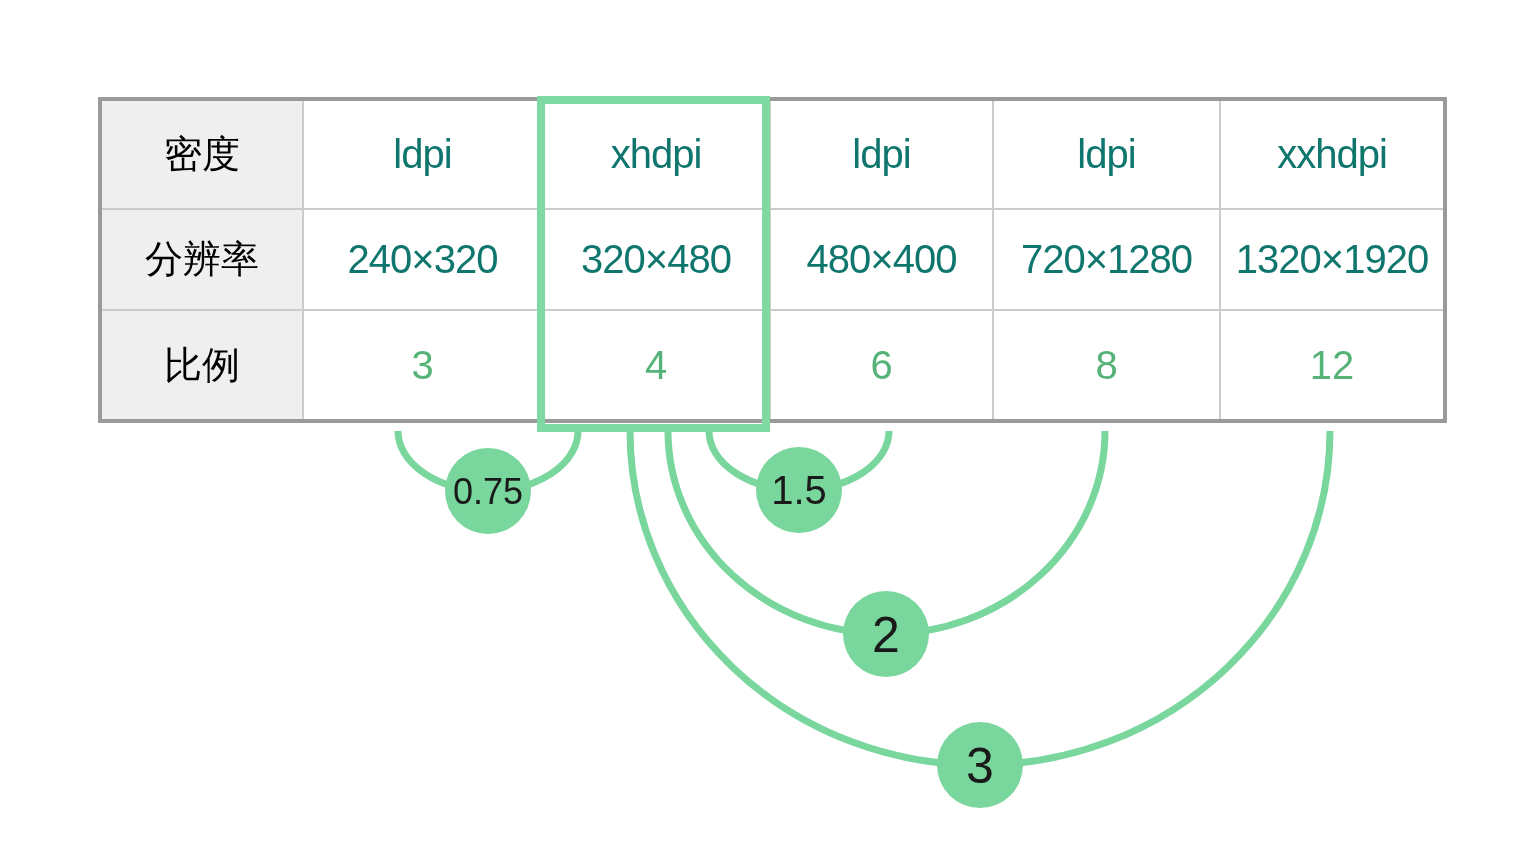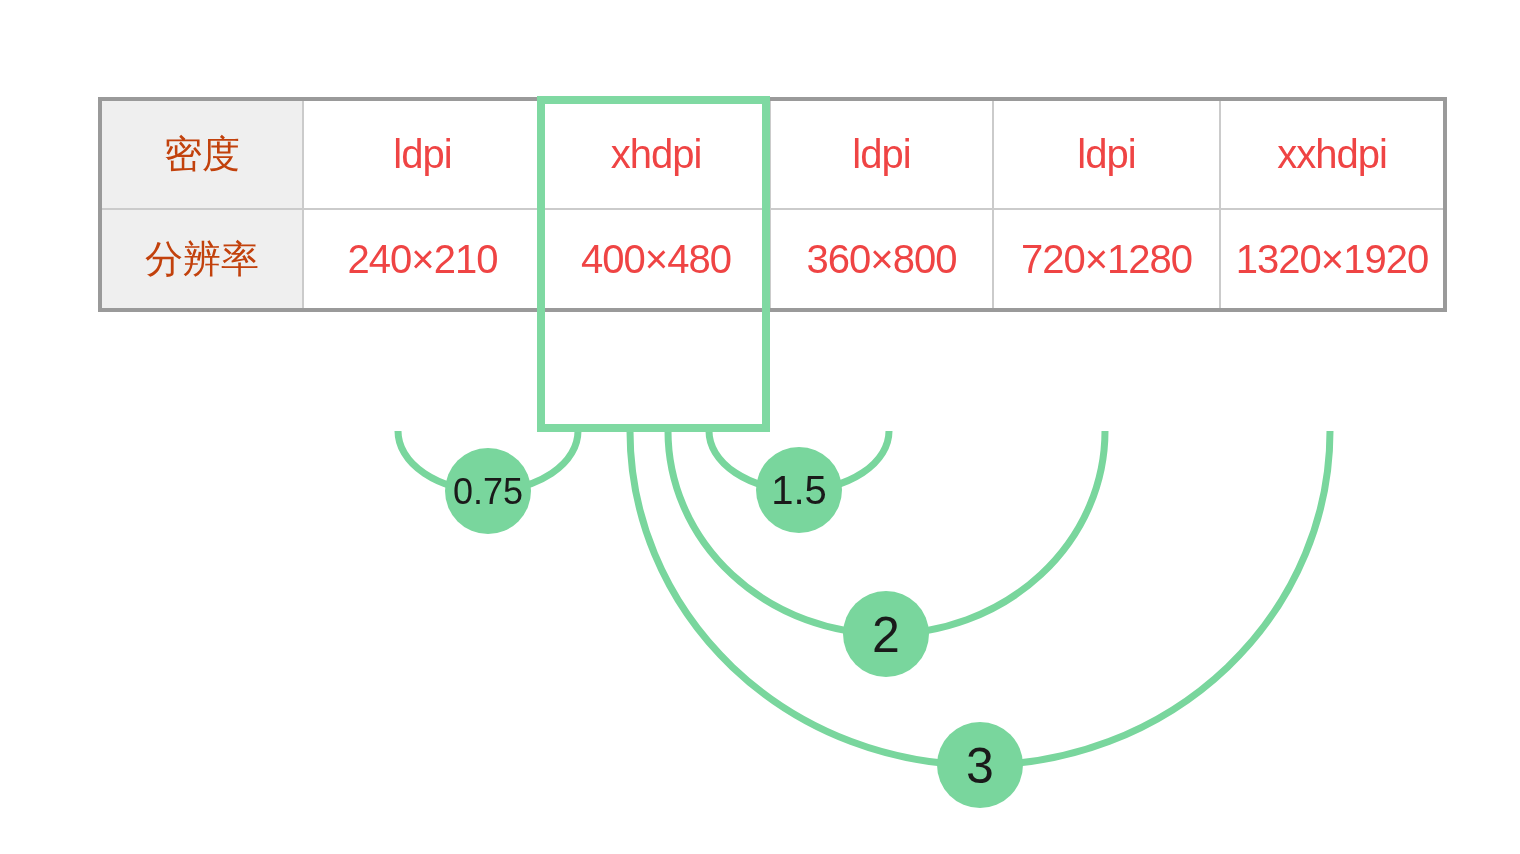--- a/index.html
+++ b/index.html
@@ -29,25 +29,25 @@
     padding: 0;
     white-space: nowrap;
   }
   .density-table tr.r1 { height: 110px; }
   .density-table tr.r2 { height: 101px; }
   .density-table tr.r3 { height: 111px; }
   .density-table th {
     background: #efefef;
     font-weight: normal;
     font-size: 38px;
-    color: #c2410c;
+    color: #000000;
   }
   .density-table td {
     font-size: 40px;
-    color: #ef4444;
+    color: #0f766e;
     letter-spacing: -1px;
   }
   .density-table td.ratio {
     color: #55b377;
     font-size: 40px;
     letter-spacing: 0;
   }
 
   
   .mdpi-box {
@@ -133,24 +133,32 @@
         <tr class="r1">
       <th>密度</th>
       <td>ldpi</td>
       <td>xhdpi</td>
       <td>ldpi</td>
       <td>ldpi</td>
       <td>xxhdpi</td>
     </tr>
     <tr class="r2">
       <th>分辨率</th>
-      <td>240×210</td>
-      <td>400×480</td>
-      <td>360×800</td>
+      <td>240×320</td>
+      <td>320×480</td>
+      <td>480×400</td>
       <td>720×1280</td>
       <td>1320×1920</td>
+    </tr>
+    <tr class="r3">
+      <th>比例</th>
+      <td class="ratio">3</td>
+      <td class="ratio">4</td>
+      <td class="ratio">6</td>
+      <td class="ratio">8</td>
+      <td class="ratio">12</td>
     </tr>
   </tbody>
     </table>
 
   <div class="mdpi-box"></div>
 
 </div>
 
 </body></html>

